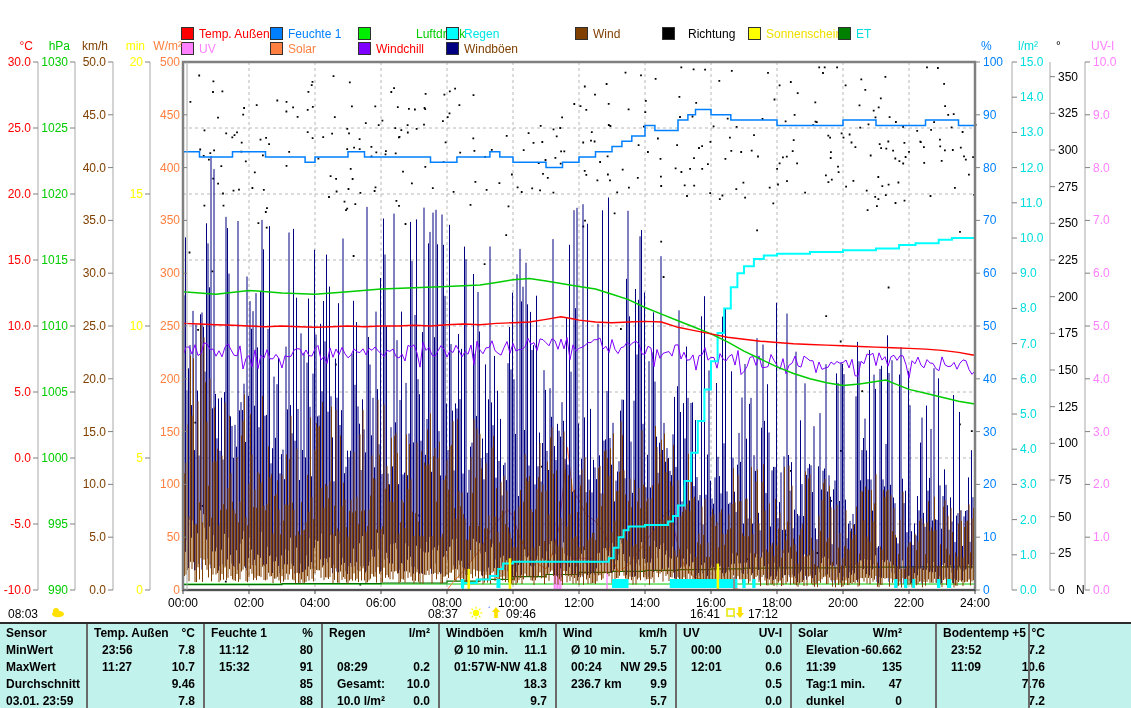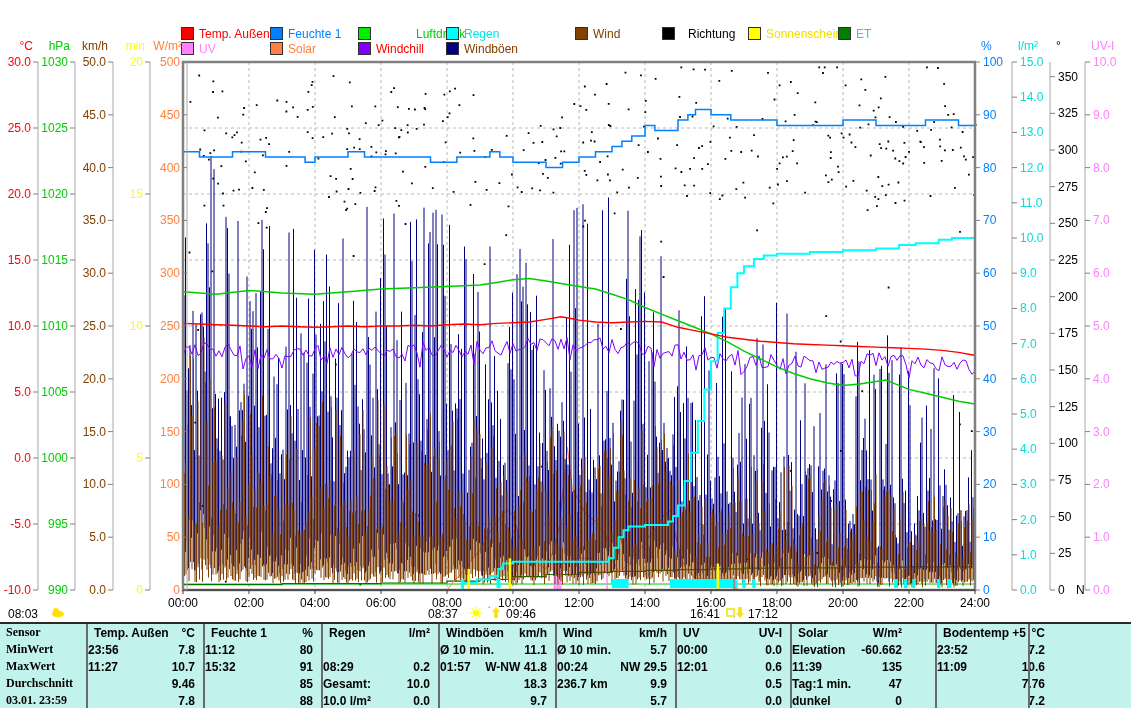--- a/index.html
+++ b/index.html
@@ -10,21 +10,21 @@
   .legend-item{position:absolute;height:13px;display:flex;align-items:center;font-size:12px;white-space:nowrap;}
   .legend-sq{width:11px;height:11px;border:1px solid #303030;margin-right:5px;flex:0 0 auto;}
   #chart-svg{position:absolute;top:0;left:0;}
   svg text{font-family:"Liberation Sans", sans-serif;}
   #summary{position:absolute;top:622px;left:0;width:1131px;height:85px;background:#c2f2ec;
            border-top:2px solid #2a2a2a;border-bottom:2px solid #2a2a2a;
            font-size:12px;font-weight:bold;color:#000;}
   .tcol{position:absolute;top:0;height:85px;}
   .tcol.sep{border-left:2px solid #6a6a6a;}
   .trow{height:17px;display:flex;align-items:center;white-space:nowrap;overflow:hidden;}
-  .tl{}
+  .tl{padding-left:14px;}
   .tl.hdr{padding-left:6px;}
   .tr{margin-left:auto;padding-right:10px;}
   .lastrow .tr{font-weight:800;}
   .rowlab{padding-left:6px;}
 </style>
 </head>
 <body>
 
 <div class="page">
   <div id="legend">
@@ -386,21 +386,21 @@
         <path d="M496 607l4 5h-2.2v6h-3.6v-6H492z" fill="#ffe000"></path>
         <path d="M489 607h3M489 607v3" stroke="#6090ff" stroke-width="1" stroke-dasharray="1 2" fill="none"></path>
         <text x="690" y="618" fill="#000" font-size="12">16:41</text>
         <rect x="727" y="609" width="7" height="7" fill="none" stroke="#e8e800" stroke-width="1.5"></rect>
         <text x="748" y="618" fill="#000" font-size="12">17:12</text>
         <path d="M740 618l4 -5h-2.2v-6h-3.6v6H736z" fill="#ffe000"></path>
         <path d="M734 617h2" stroke="#6090ff" stroke-width="1" stroke-dasharray="1 2" fill="none"></path>
       </g>
     </svg>
   <div id="summary">
-      <div class="tcol" style="left: 0px; width: 96px; font-family: Liberation Serif, serif;">
+      <div class="tcol" style="left: 0px; width: 96px;">
         <div class="trow rowlab">Sensor</div>
         <div class="trow rowlab">MinWert</div>
         <div class="trow rowlab">MaxWert</div>
         <div class="trow rowlab">Durchschnitt</div>
         <div class="trow rowlab">03.01. 23:59</div>
       </div>
       <div class="tcol sep" style="left: 86px; width: 117px;">
         <div class="trow">
           <span class="tl hdr">Temp. Außen</span>
           <span class="tr">°C</span>

